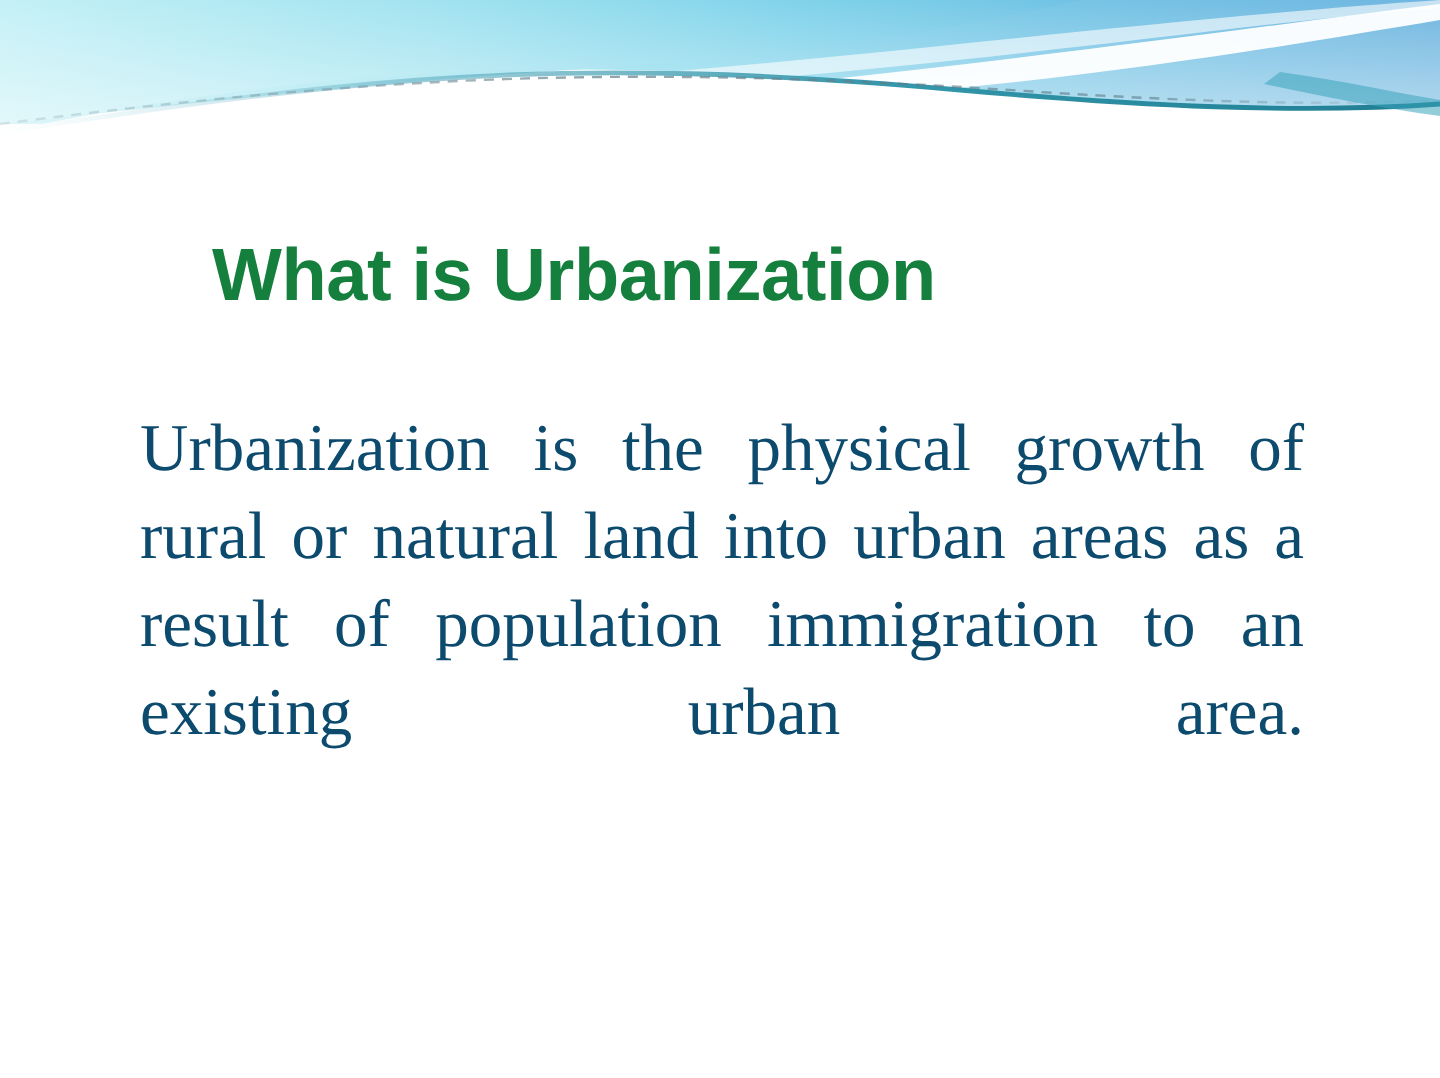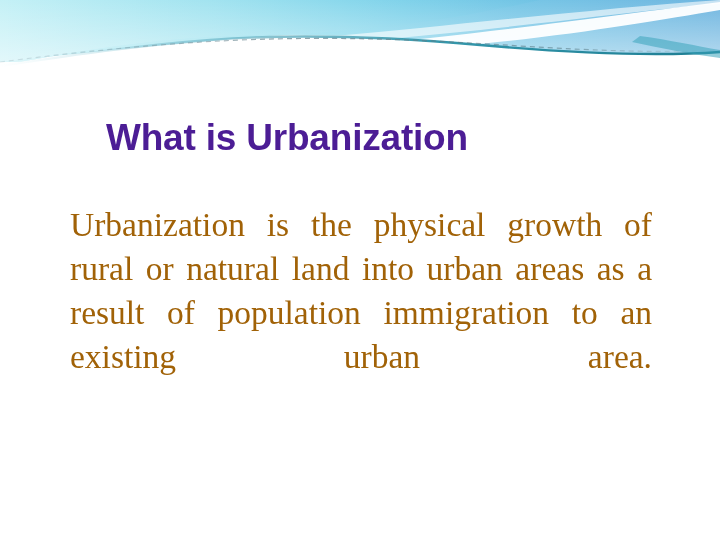--- a/index.html
+++ b/index.html
@@ -45,38 +45,38 @@
     width: 720px;
     padding-left: 106px;
     box-sizing: border-box;
   }
   .slide-title {
     margin: 0;
     font-family: "Liberation Sans", sans-serif;
     font-size: 37px;
     font-weight: bold;
     letter-spacing: -0.2px;
-    color: #4c1d95;
+    color: #15803d;
     line-height: 1.1;
     white-space: nowrap;
   }
 
   
   .body-block {
     position: absolute;
     left: 70px;
     top: 203px;
     width: 582px;
   }
   .body-text {
     margin: 0;
     font-family: "Liberation Serif", serif;
     font-size: 33.5px;
     line-height: 44px;
-    color: #a16207;
+    color: #0c4a6e;
     text-align: justify;
     text-justify: inter-word;
     -webkit-hyphens: none;
     hyphens: none;
   }
   .body-text::after {
     content: "";
     display: inline-block;
     width: 100%;
   }

